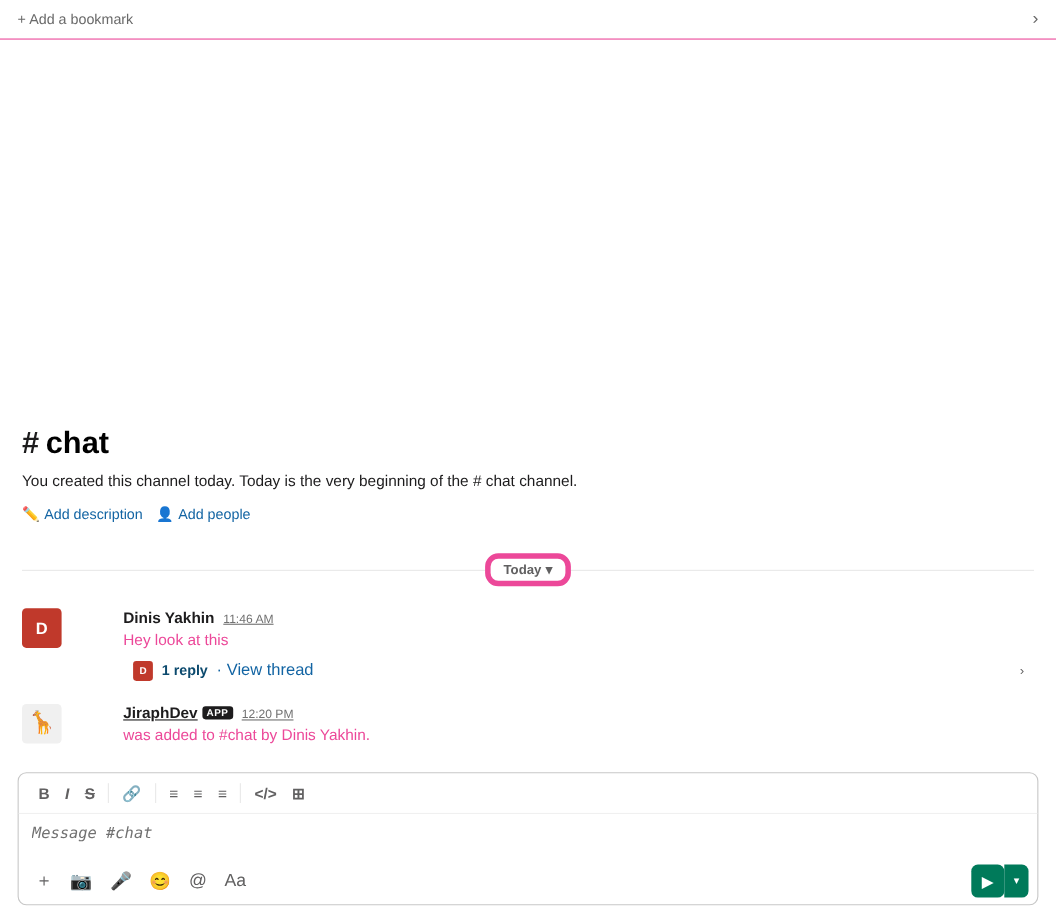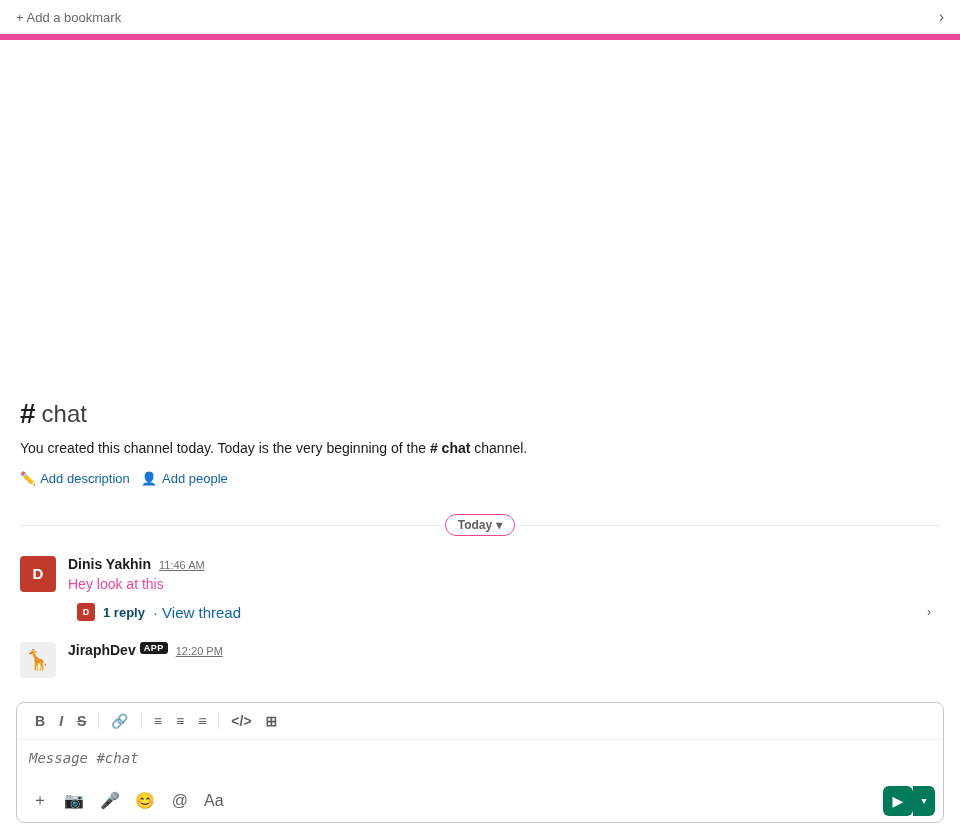--- a/index.html
+++ b/index.html
@@ -13,21 +13,21 @@
       overflow: hidden;
       display: flex;
       flex-direction: column;
     }
 
     
     .bookmark-bar {
       display: flex;
       align-items: center;
       padding: 8px 16px;
-      border-bottom: 6px solid #ec4899;
+      border-bottom: 1px solid #ec4899;
       min-height: 36px;
     }
     .bookmark-bar button {
       background: none;
       border: none;
       cursor: pointer;
       color: #696969;
       font-size: 13px;
       display: flex;
       align-items: center;
@@ -65,32 +65,32 @@
       align-items: center;
       gap: 6px;
       margin-bottom: 8px;
     }
     .channel-title .hash {
       font-size: 28px;
       font-weight: 700;
       color: #1d1c1d;
     }
     .channel-title .name {
-      font-size: 24px;
-      font-weight: 400;
-      color: #404040;
+      font-size: 28px;
+      font-weight: 700;
+      color: #000000;
     }
     .channel-desc {
       font-size: 14px;
       color: #1d1c1d;
       margin-bottom: 12px;
       line-height: 1.5;
     }
     .channel-desc .channel-link {
-      font-weight: 700;
+      font-weight: 400;
     }
     .channel-actions {
       display: flex;
       gap: 12px;
       align-items: center;
     }
     .channel-action-btn {
       background: none;
       border: none;
       cursor: pointer;
@@ -114,21 +114,21 @@
       content: '';
       position: absolute;
       left: 20px;
       right: 20px;
       top: 50%;
       height: 1px;
       background: #e8e8e8;
     }
     .date-badge {
       background: #fff;
-      border: 1px solid #ec4899;
+      border: 5px solid #ec4899;
       border-radius: 12px;
       padding: 3px 12px;
       font-size: 12px;
       font-weight: 700;
       color: #616061;
       position: relative;
       z-index: 1;
       display: flex;
       align-items: center;
       gap: 4px;
@@ -158,36 +158,38 @@
       font-weight: 700;
       font-size: 15px;
     }
     .avatar-jiraphdev {
       background: #f0f0f0;
       font-size: 20px;
     }
     .message-content {
       flex: 1;
       min-width: 0;
+      margin-left: 44px;
     }
     .message-header {
       display: flex;
       align-items: baseline;
       gap: 8px;
       margin-bottom: 2px;
     }
     .sender-name {
       font-weight: 700;
       font-size: 14px;
       color: #1d1c1d;
     }
     .sender-name.app-name {
       display: flex;
-      align-items: flex-start;
+      align-items: center;
       gap: 4px;
+      text-decoration: underline;
     }
     .app-badge {
       background: #1d1c1d;
       color: #fff;
       font-size: 9px;
       font-weight: 700;
       padding: 1px 4px;
       border-radius: 3px;
       letter-spacing: 0.5px;
     }
@@ -412,20 +414,21 @@
     <div class="message-group">
       <div class="avatar avatar-jiraphdev">🦒</div>
       <div class="message-content">
         <div class="message-header">
           <span class="sender-name app-name">
             <span>JiraphDev</span>
             <span class="app-badge">APP</span>
           </span>
           <span class="message-time">12:20 PM</span>
         </div>
+        <div class="message-text">was added to #chat by Dinis Yakhin.</div>
       </div>
     </div>
 
     <div style="height:8px;"></div>
   </div>
 
   <div class="input-area">
 
     <div class="toolbar">
       <button class="toolbar-btn" style="font-weight:900;">

